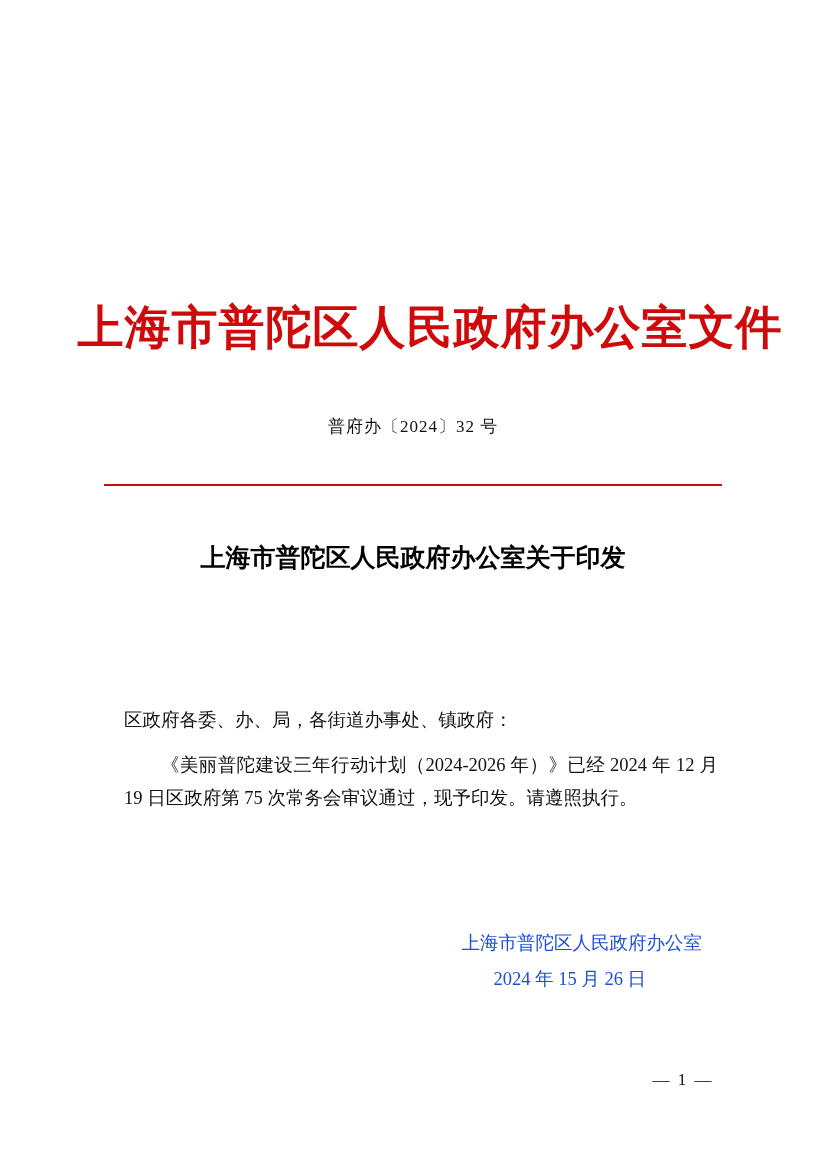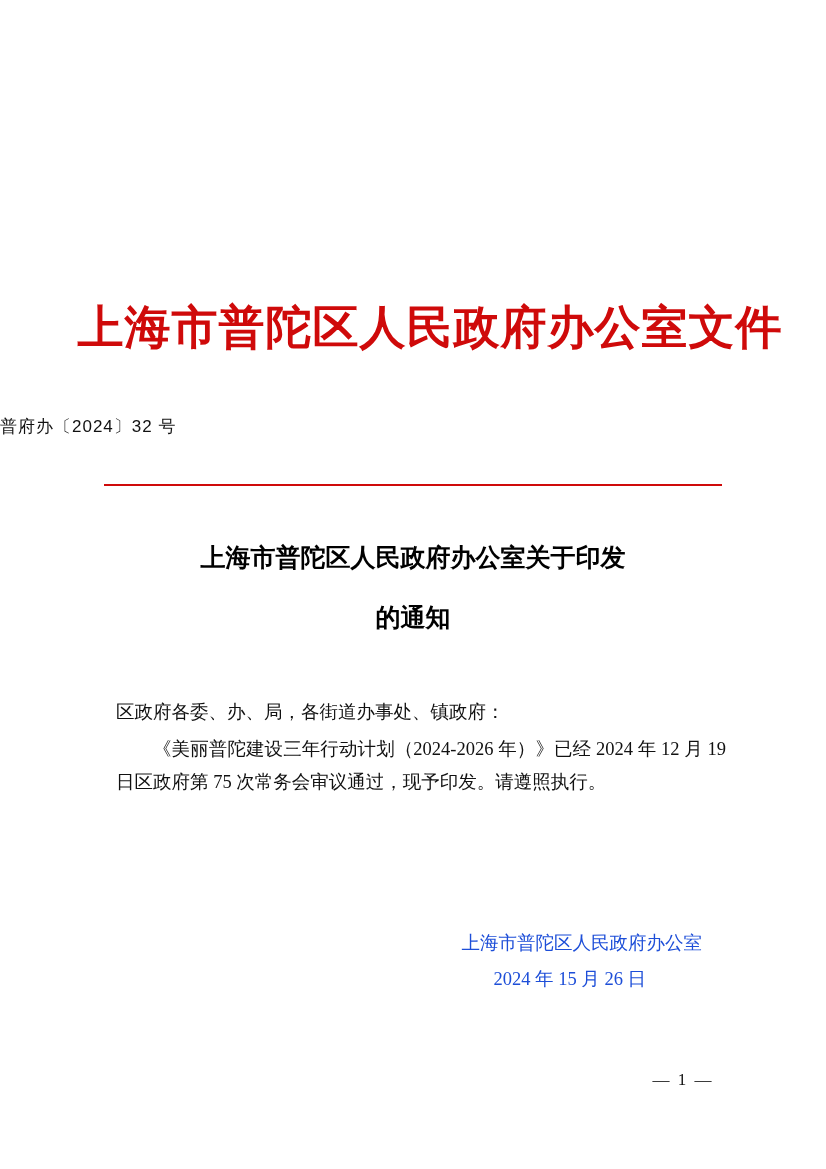--- a/index.html
+++ b/index.html
@@ -33,24 +33,25 @@
     line-height: 1.2;
     white-space: nowrap;
     padding-left: 34px;
   }
 
   .doc-number {
     position: absolute;
     top: 415px;
     left: 0;
     width: 826px;
+    text-align: center;
     color: #111111;
     font-size: 17px;
     letter-spacing: 1px;
-    font-family: Liberation Sans, sans-serif;
+    font-family: Liberation Serif, serif;
   }
 
   .red-rule {
     position: absolute;
     top: 484px;
     left: 104px;
     width: 618px;
     height: 2px;
     background: #cf0a0a;
   }
@@ -79,21 +80,21 @@
     position: absolute;
     top: 692px;
     left: 112px;
     width: 618px;
     color: #111111;
     font-size: 18.5px;
     line-height: 33px;
     text-align: justify;
   }
   .body-block p {
-    margin: 4px;
+    margin: 12px;
   }
   .indent {
     text-indent: 2em;
   }
 
   .signature {
     position: absolute;
     top: 925px;
     left: 112px;
     width: 618px;
@@ -130,21 +131,20 @@
   <div class="masthead">
     <div class="masthead-title">上海市普陀区人民政府办公室文件</div>
   </div>
 
   <div class="doc-number">普府办〔2024〕32 号</div>
 
   <div class="red-rule"></div>
 
   <div class="doc-title">
     <span class="line line1">上海市普陀区人民政府办公室关于印发</span>
-    <span class="line line3">的通知</span>
   </div>
 
   <div class="body-block">
     <p>区政府各委、办、局，各街道办事处、镇政府：</p>
     <p class="indent">《美丽普陀建设三年行动计划（2024-2026 年）》已经 2024 年 12 月 19 日区政府第 75 次常务会审议通过，现予印发。请遵照执行。</p>
   </div>
 
   <div class="signature">
     <span>上海市普陀区人民政府办公室</span>
     <span class="date">2024 年 15 月 26 日</span>

